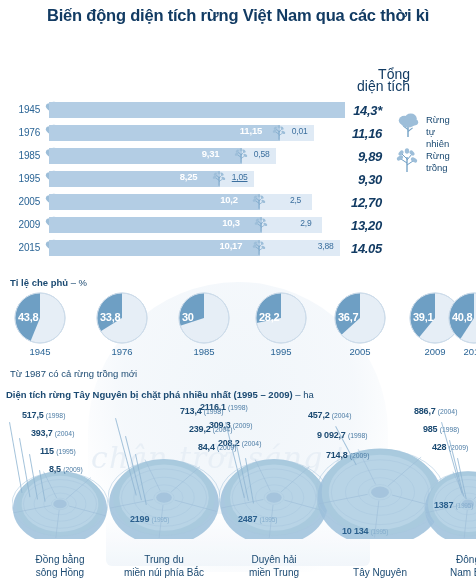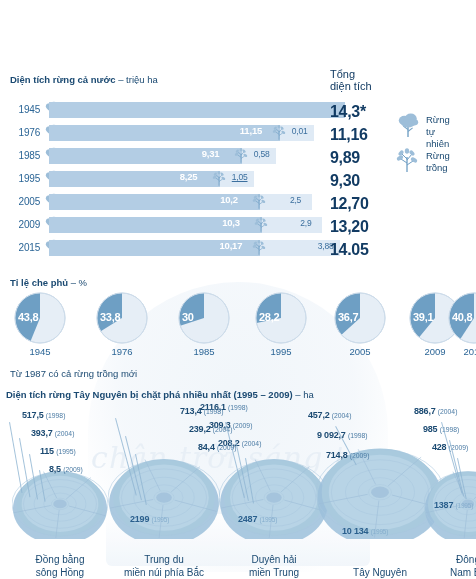--- a/index.html
+++ b/index.html
@@ -39,22 +39,22 @@
   .title{
     position:absolute;left:0;right:0;top:6px;text-align:center;
     font-size:16.5px;font-weight:bold;color:#123b63;letter-spacing:-.2px;
   }
 
   
   .sec1-head{position:absolute;left:10px;top:74px;font-size:9.5px;}
   .sec1-head b{font-weight:bold;}
   .sec1-head span{font-weight:normal;}
   .tong{
-    position:absolute;left:330px;top:68px;width:70px;text-align:left;
-    font-size:11px;line-height:12px;color:#123b63;
+    position:absolute;left:340px;top:68px;width:70px;text-align:right;
+    font-size:14px;line-height:12px;color:#123b63;
   }
 
   .bars{position:absolute;left:0;top:100px;width:476px;}
   .barrow{position:relative;height:23px;}
   .yr{
     position:absolute;left:8px;top:4px;width:32px;text-align:right;
     font-size:10px;color:#2b6596;letter-spacing:-.2px;
   }
   .treeicon{position:absolute;left:44px;top:-1px;width:16px;height:22px;}
   .seg-nat{
@@ -67,22 +67,22 @@
   }
   .val-nat{
     position:absolute;top:2px;font-size:9.5px;color:#ffffff;font-weight:bold;
     letter-spacing:-.2px;
   }
   .val-pl{
     position:absolute;top:3px;font-size:8.5px;color:#3b6f9e;letter-spacing:-.2px;
   }
   .sprout{position:absolute;top:0px;width:14px;height:16px;}
   .total{
-    position:absolute;left:330px;width:52px;text-align:left;top:3px;
-    font-size:16px;font-weight:bold;color:#123b63;letter-spacing:-.3px;
+    position:absolute;left:330px;width:52px;text-align:right;top:3px;
+    font-size:13px;font-weight:bold;color:#123b63;letter-spacing:-.3px;font-style:italic;
   }
 
   
   .legend{position:absolute;left:396px;top:112px;}
   .lg-item{position:relative;height:36px;}
   .lg-ic{position:absolute;left:0;top:0;width:26px;height:30px;}
   .lg-tx{position:absolute;left:30px;top:2px;font-size:9.5px;line-height:12px;color:#1b4a72;}
 
   
   .sec2-head{position:absolute;left:10px;top:277px;font-size:9.5px;font-weight:bold;}
@@ -120,24 +120,22 @@
   }
 </style>
 </head>
 <body>
 
 <div class="sheet">
 
   <div class="watermark"></div>
   <div class="wm-text">chân trời sáng tạo</div>
 
-
-  <div class="sec1-head">
-    <b>Diện tích rừng cả nước</b><span> – triệu ha</span>
-  </div>
+  <div class="title">Biến động diện tích rừng Việt Nam qua các thời kì</div>
+
   <div class="tong">
     <div>Tổng</div>
     <div>diện tích</div>
   </div>
 
   <div class="bars" id="bars">
       <div class="barrow">
         <div class="yr">1945</div>
         <div class="treeicon"><svg width="16" height="22" viewBox="0 0 26 30">
             <path d="M13 27 L13 14" stroke="#7aa6c8" stroke-width="1.6" fill="none"></path>

